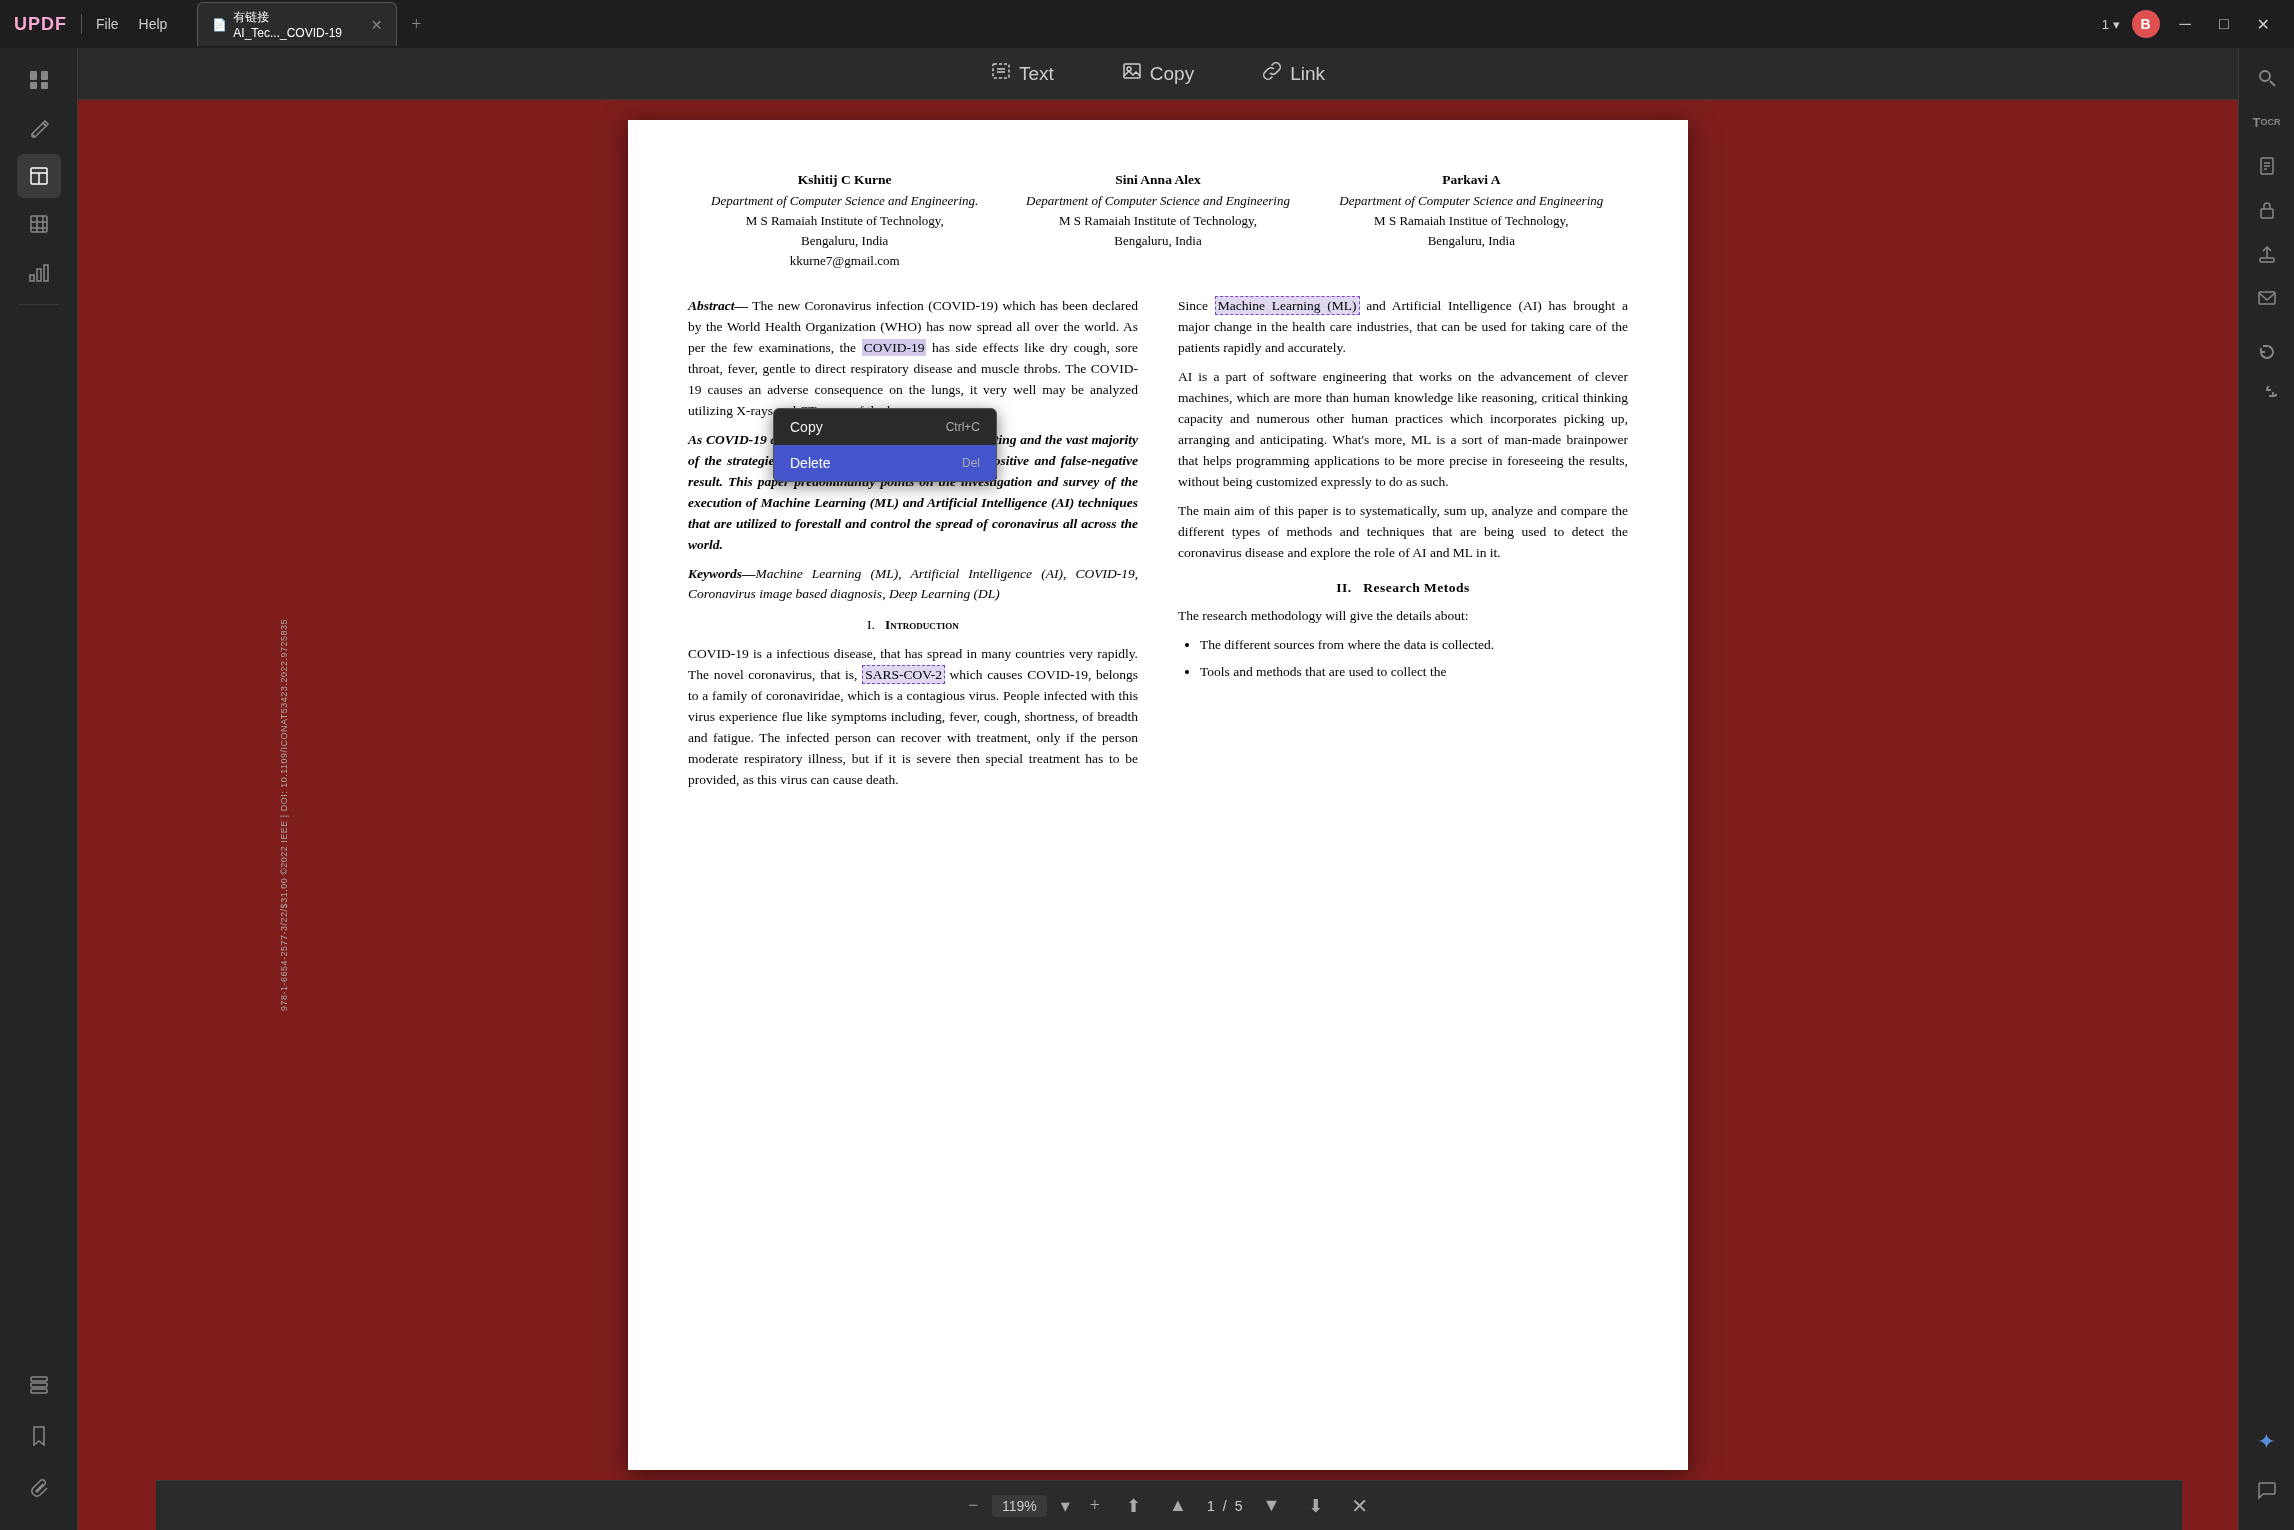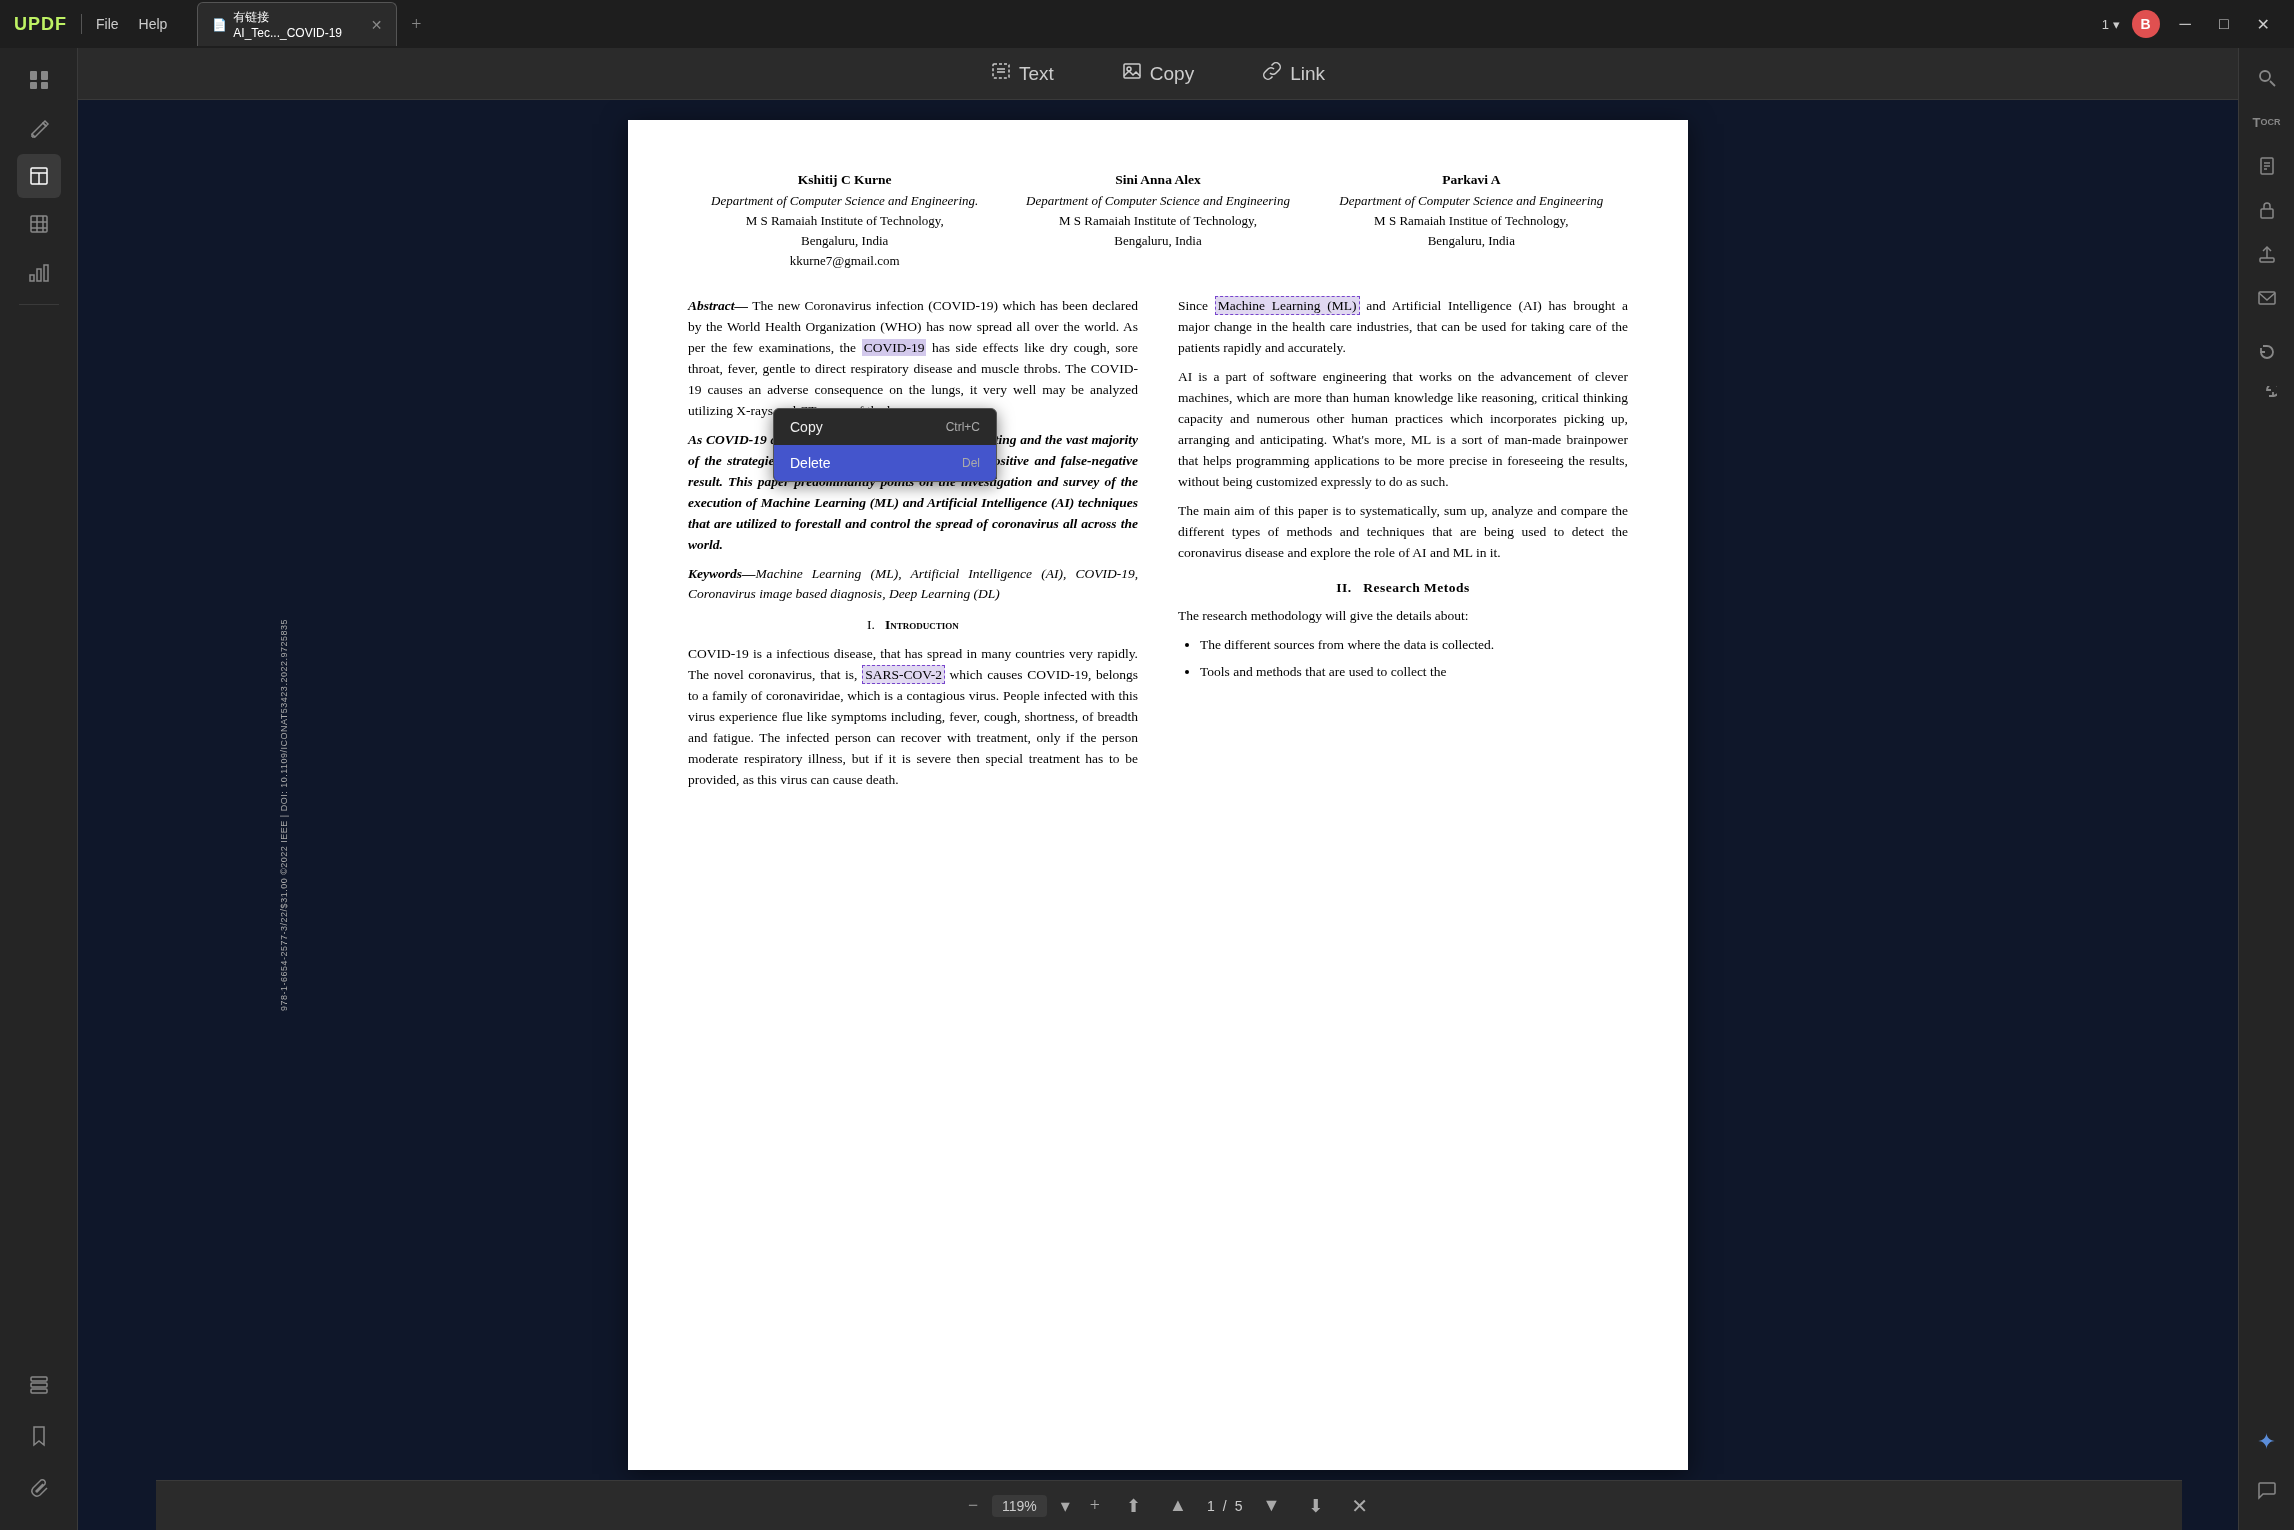--- a/index.html
+++ b/index.html
@@ -19,21 +19,21 @@
       height: 48px;
       background: #1e1e1e;
       display: flex;
       align-items: center;
       z-index: 100;
     }
     #app-logo {
       margin-left: 14px;
       font-size: 18px;
       font-weight: bold;
-      color: #bef264;
+      color: #f9a8d4;
       font-family: Arial, sans-serif;
       letter-spacing: 1px;
     }
     #titlebar-divider {
       width: 1px;
       height: 20px;
       background: #555;
       margin: 0 14px;
     }
     .titlebar-menu {
@@ -219,21 +219,21 @@
     }
     .toolbar-item-icon { font-size: 18px; }
 
     
     #content-area {
       position: absolute;
       top: 100px;
       left: 78px;
       right: 56px;
       bottom: 0;
-      background: #0f172a;
+      background: #7f1d1d;
       overflow: hidden;
     }
 
     
     #pdf-page {
       position: absolute;
       top: 20px;
       left: 50%;
       transform: translateX(-50%);
       width: 1060px;

